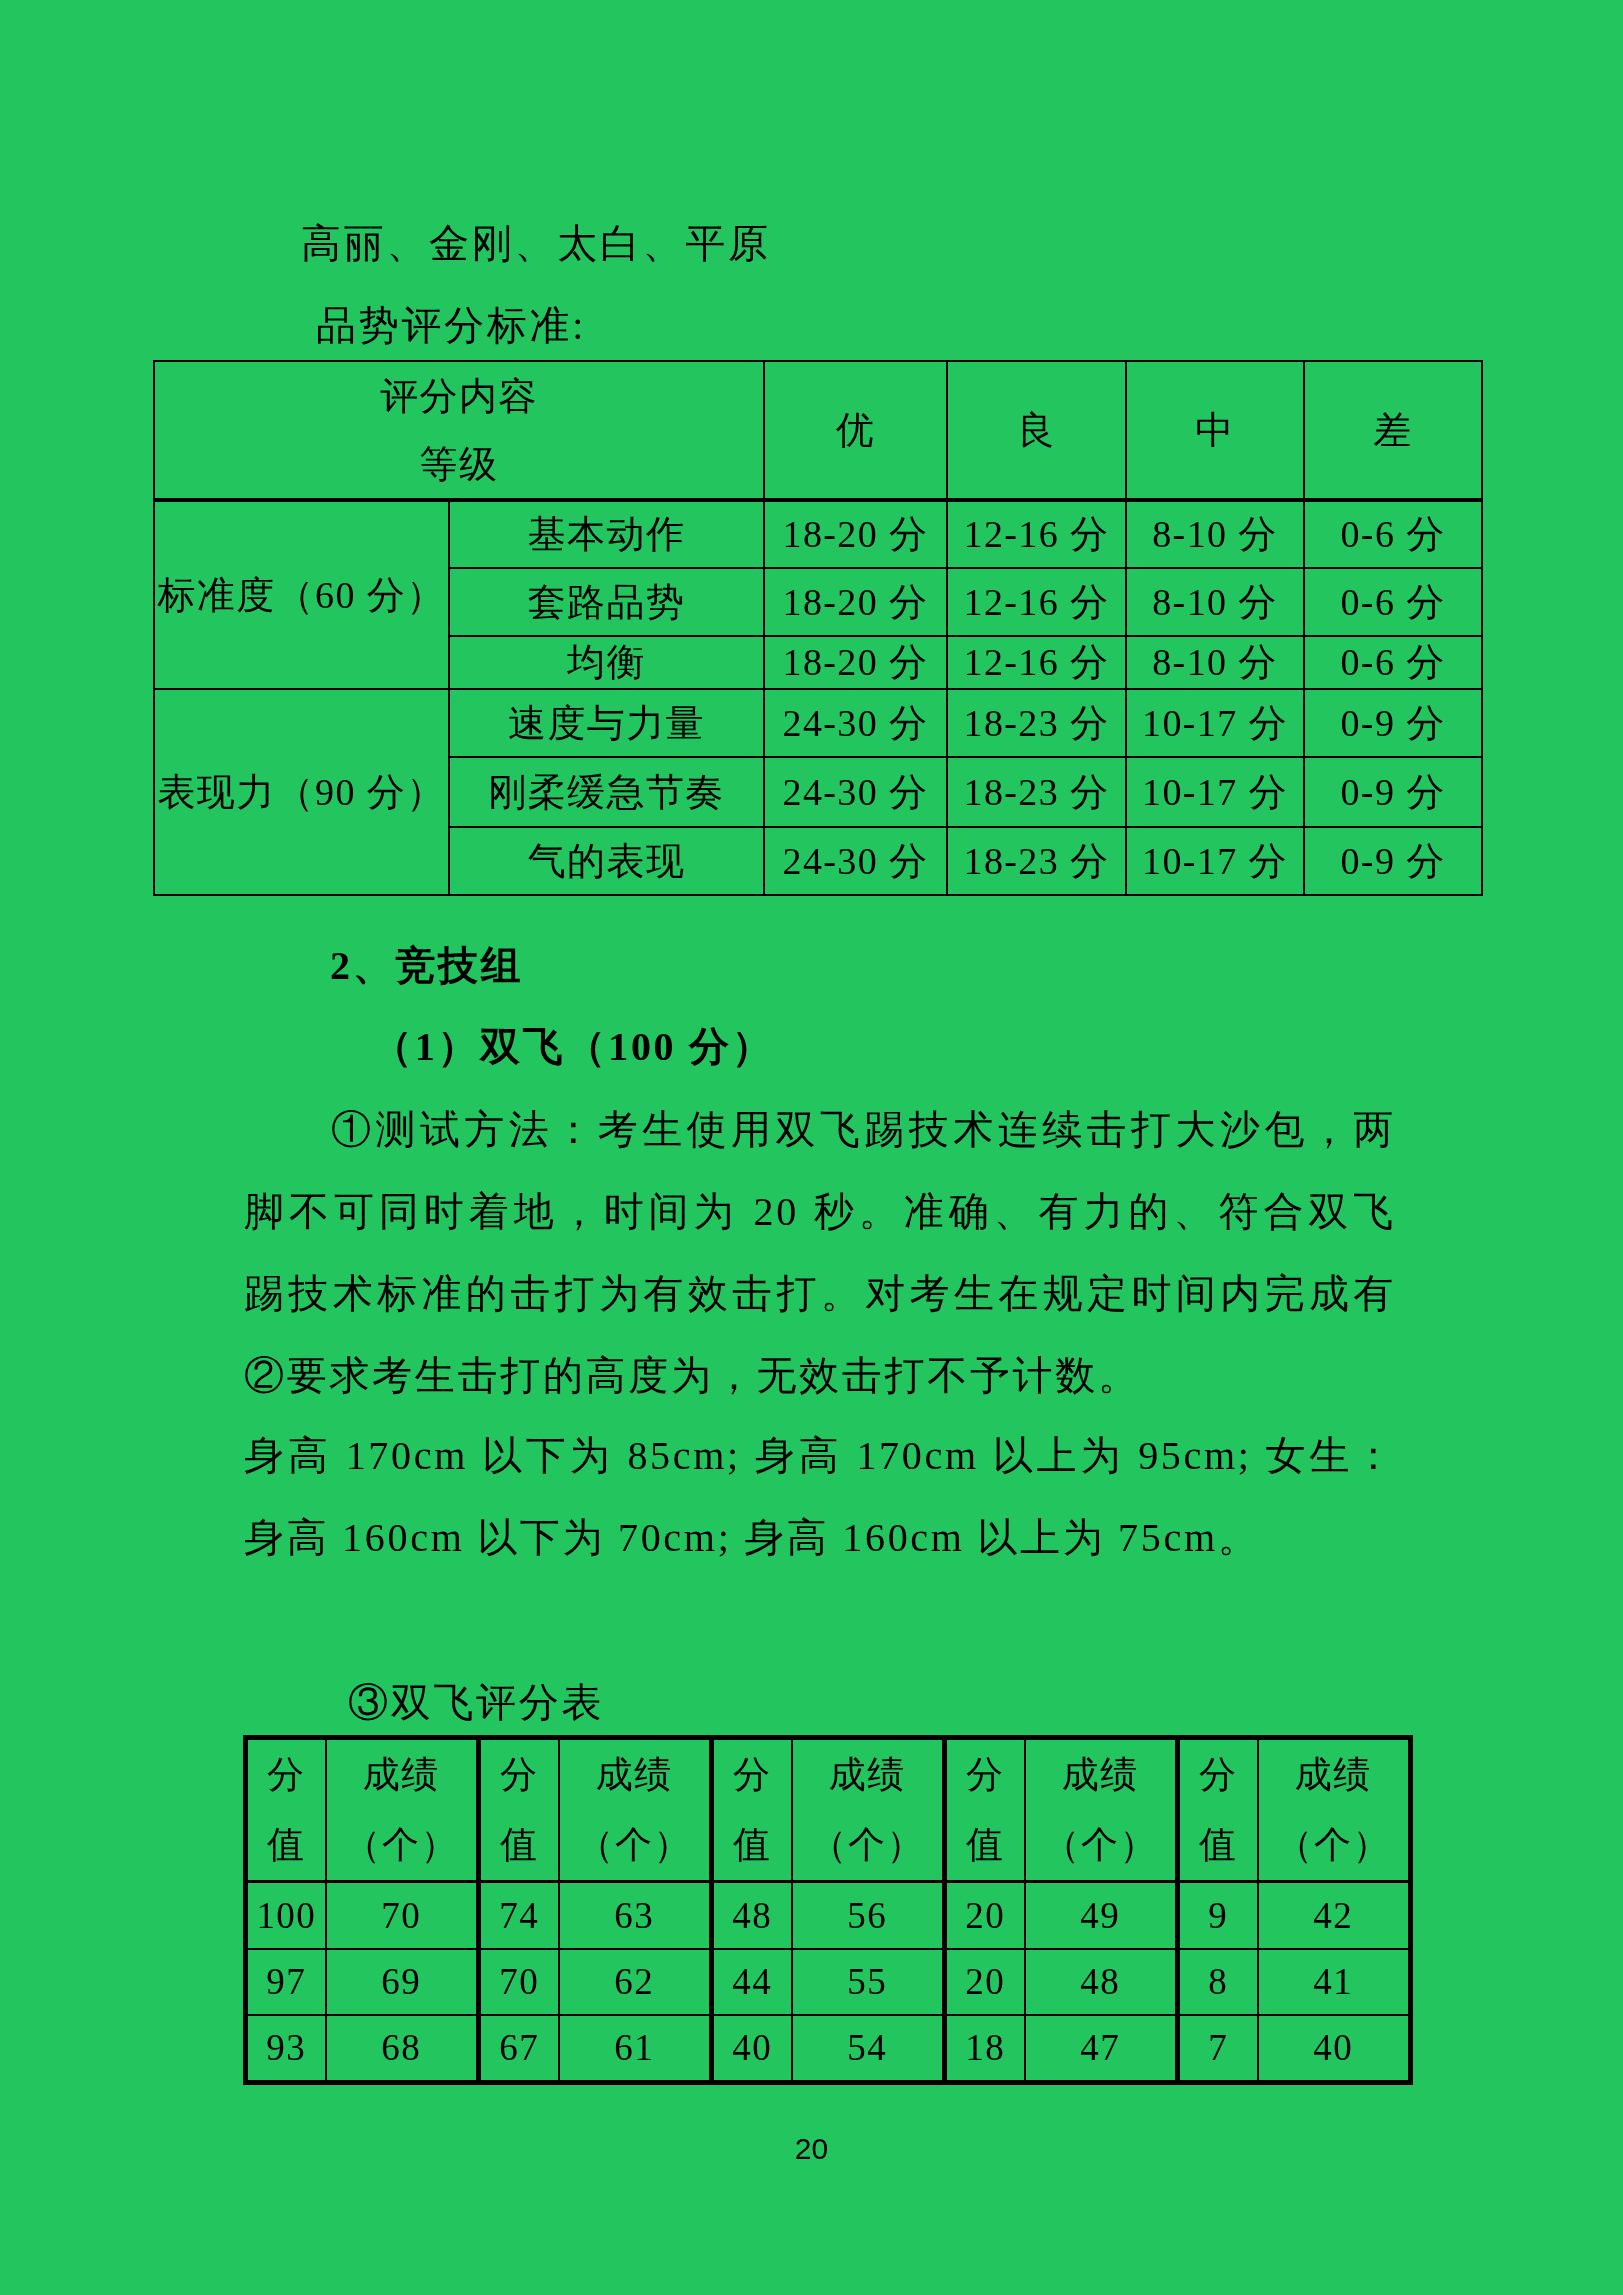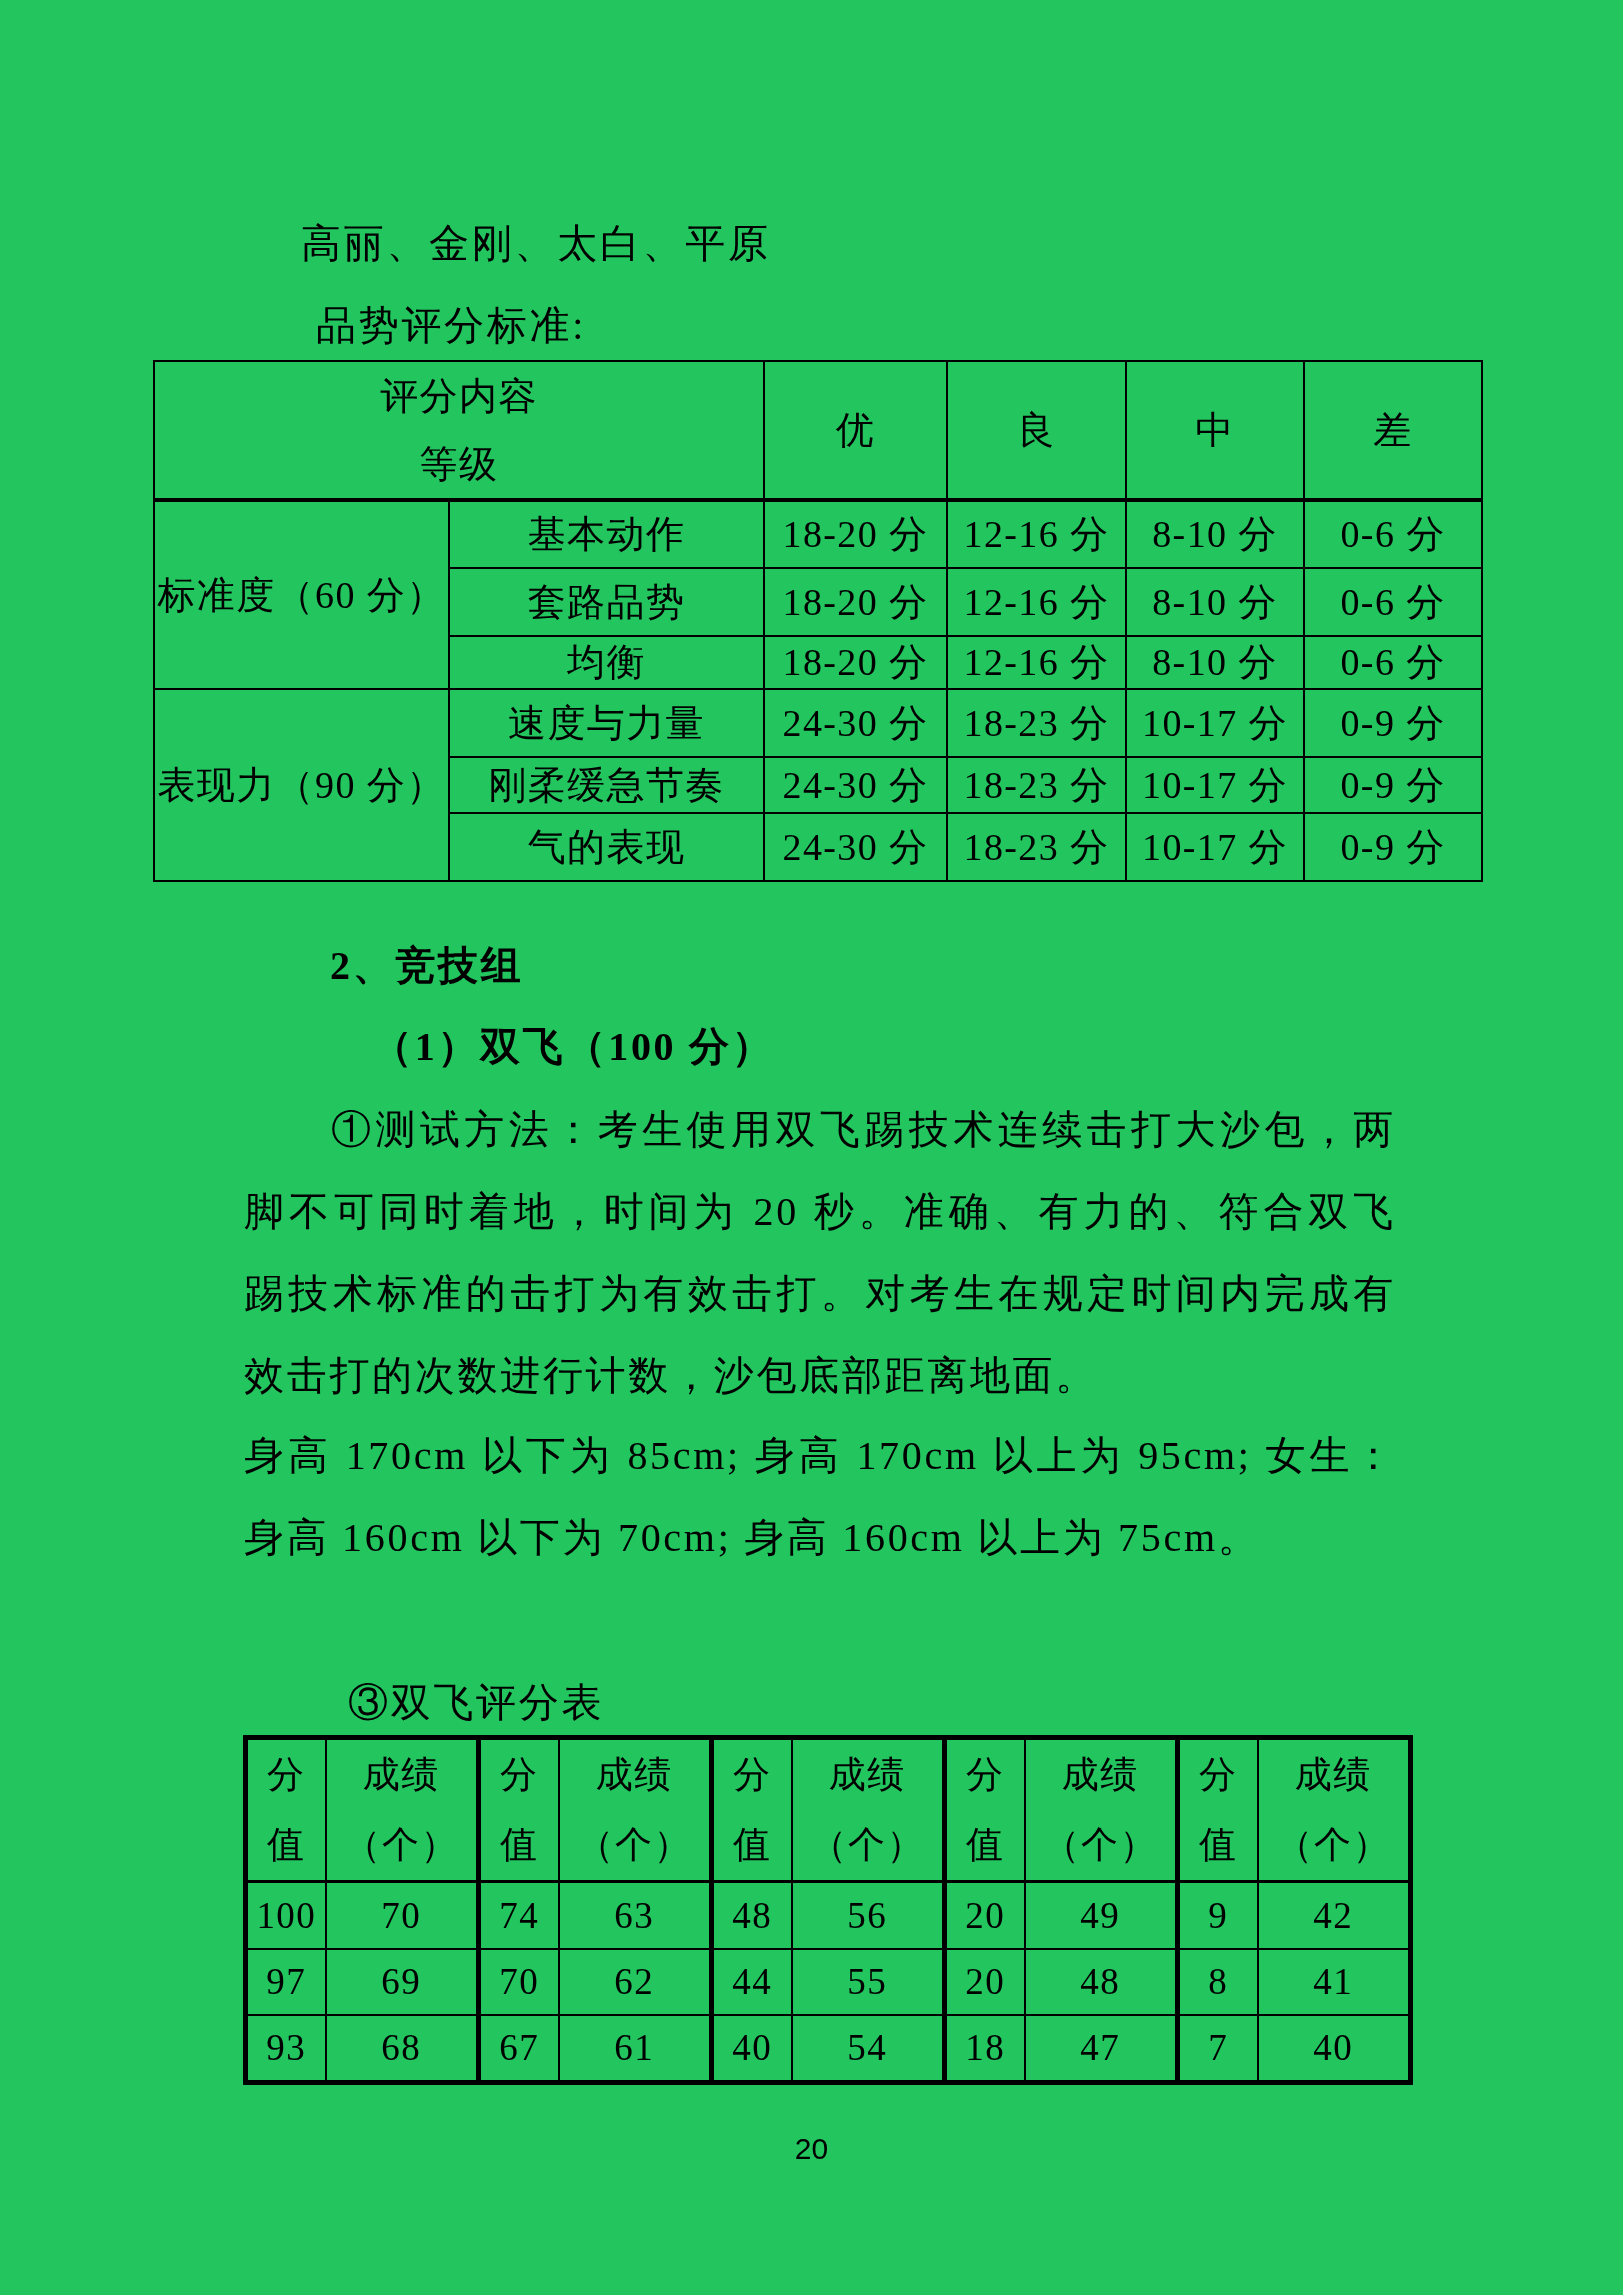--- a/index.html
+++ b/index.html
@@ -119,21 +119,21 @@
       <td>0-6 分</td>
     </tr>
     <tr style="height:68px">
       <td rowspan="3">表现力（90 分）</td>
       <td>速度与力量</td>
       <td>24-30 分</td>
       <td>18-23 分</td>
       <td>10-17 分</td>
       <td>0-9 分</td>
     </tr>
-    <tr style="height:56px">
+    <tr style="height:70px">
       <td>刚柔缓急节奏</td>
       <td>24-30 分</td>
       <td>18-23 分</td>
       <td>10-17 分</td>
       <td>0-9 分</td>
     </tr>
     <tr style="height:68px">
       <td>气的表现</td>
       <td>24-30 分</td>
       <td>18-23 分</td>
@@ -143,21 +143,21 @@
   </tbody>
     </table>
 
   <div class="abs heading" style="left:330px; top:946px;">2、竞技组</div>
   <div class="abs heading" style="left:372px; top:1027px;">（1）双飞（100 分）</div>
 
   <div class="para" style="top:1089px;">
     <div class="jus ind">①测试方法：考生使用双飞踢技术连续击打大沙包，两</div>
     <div class="jus">脚不可同时着地，时间为 20 秒。准确、有力的、符合双飞</div>
     <div class="jus">踢技术标准的击打为有效击打。对考生在规定时间内完成有</div>
-    <div class="plain">效击打的次数进行计数，沙包底部距离地面。</div>
+    <div class="plain">②要求考生击打的高度为，无效击打不予计数。</div>
   </div>
 
   <div class="para" style="top:1415px;">
     <div class="jus">身高 170cm 以下为 85cm; 身高 170cm 以上为 95cm; 女生：</div>
     <div class="plain">身高 160cm 以下为 70cm; 身高 160cm 以上为 75cm。</div>
   </div>
 
   <div class="abs caption" style="left:348px; top:1683px;">③双飞评分表</div>
 
   <table class="t2">

